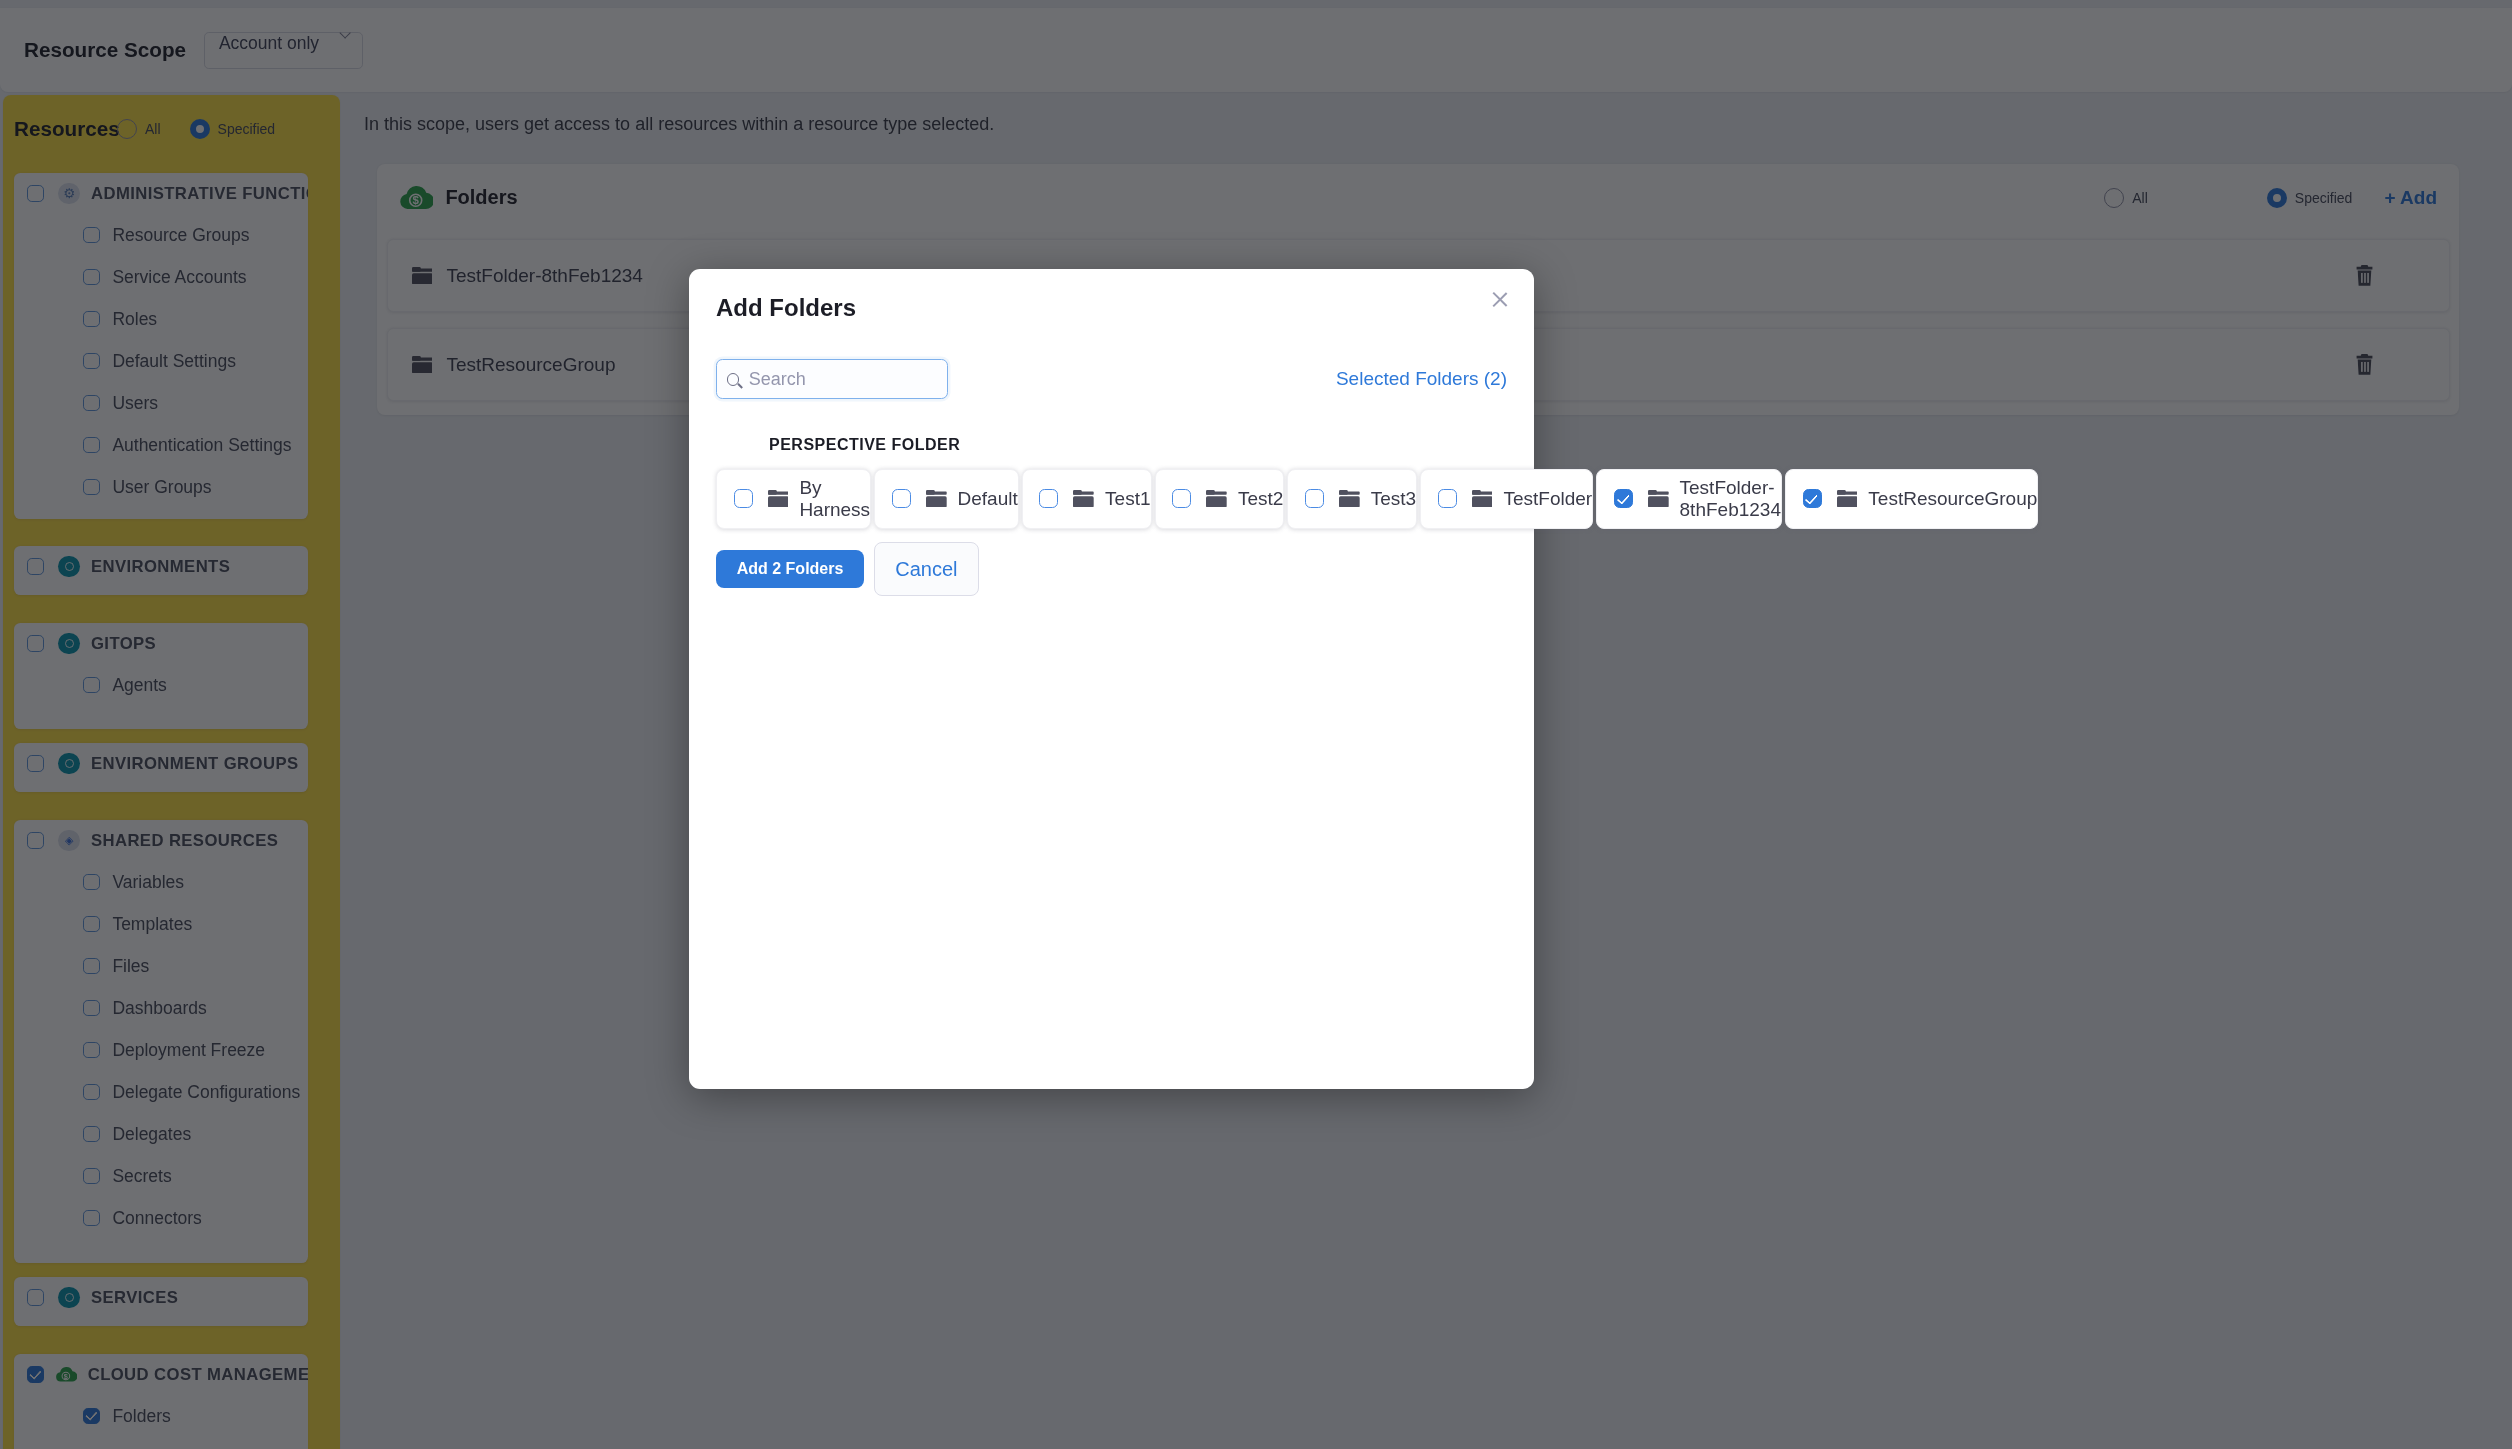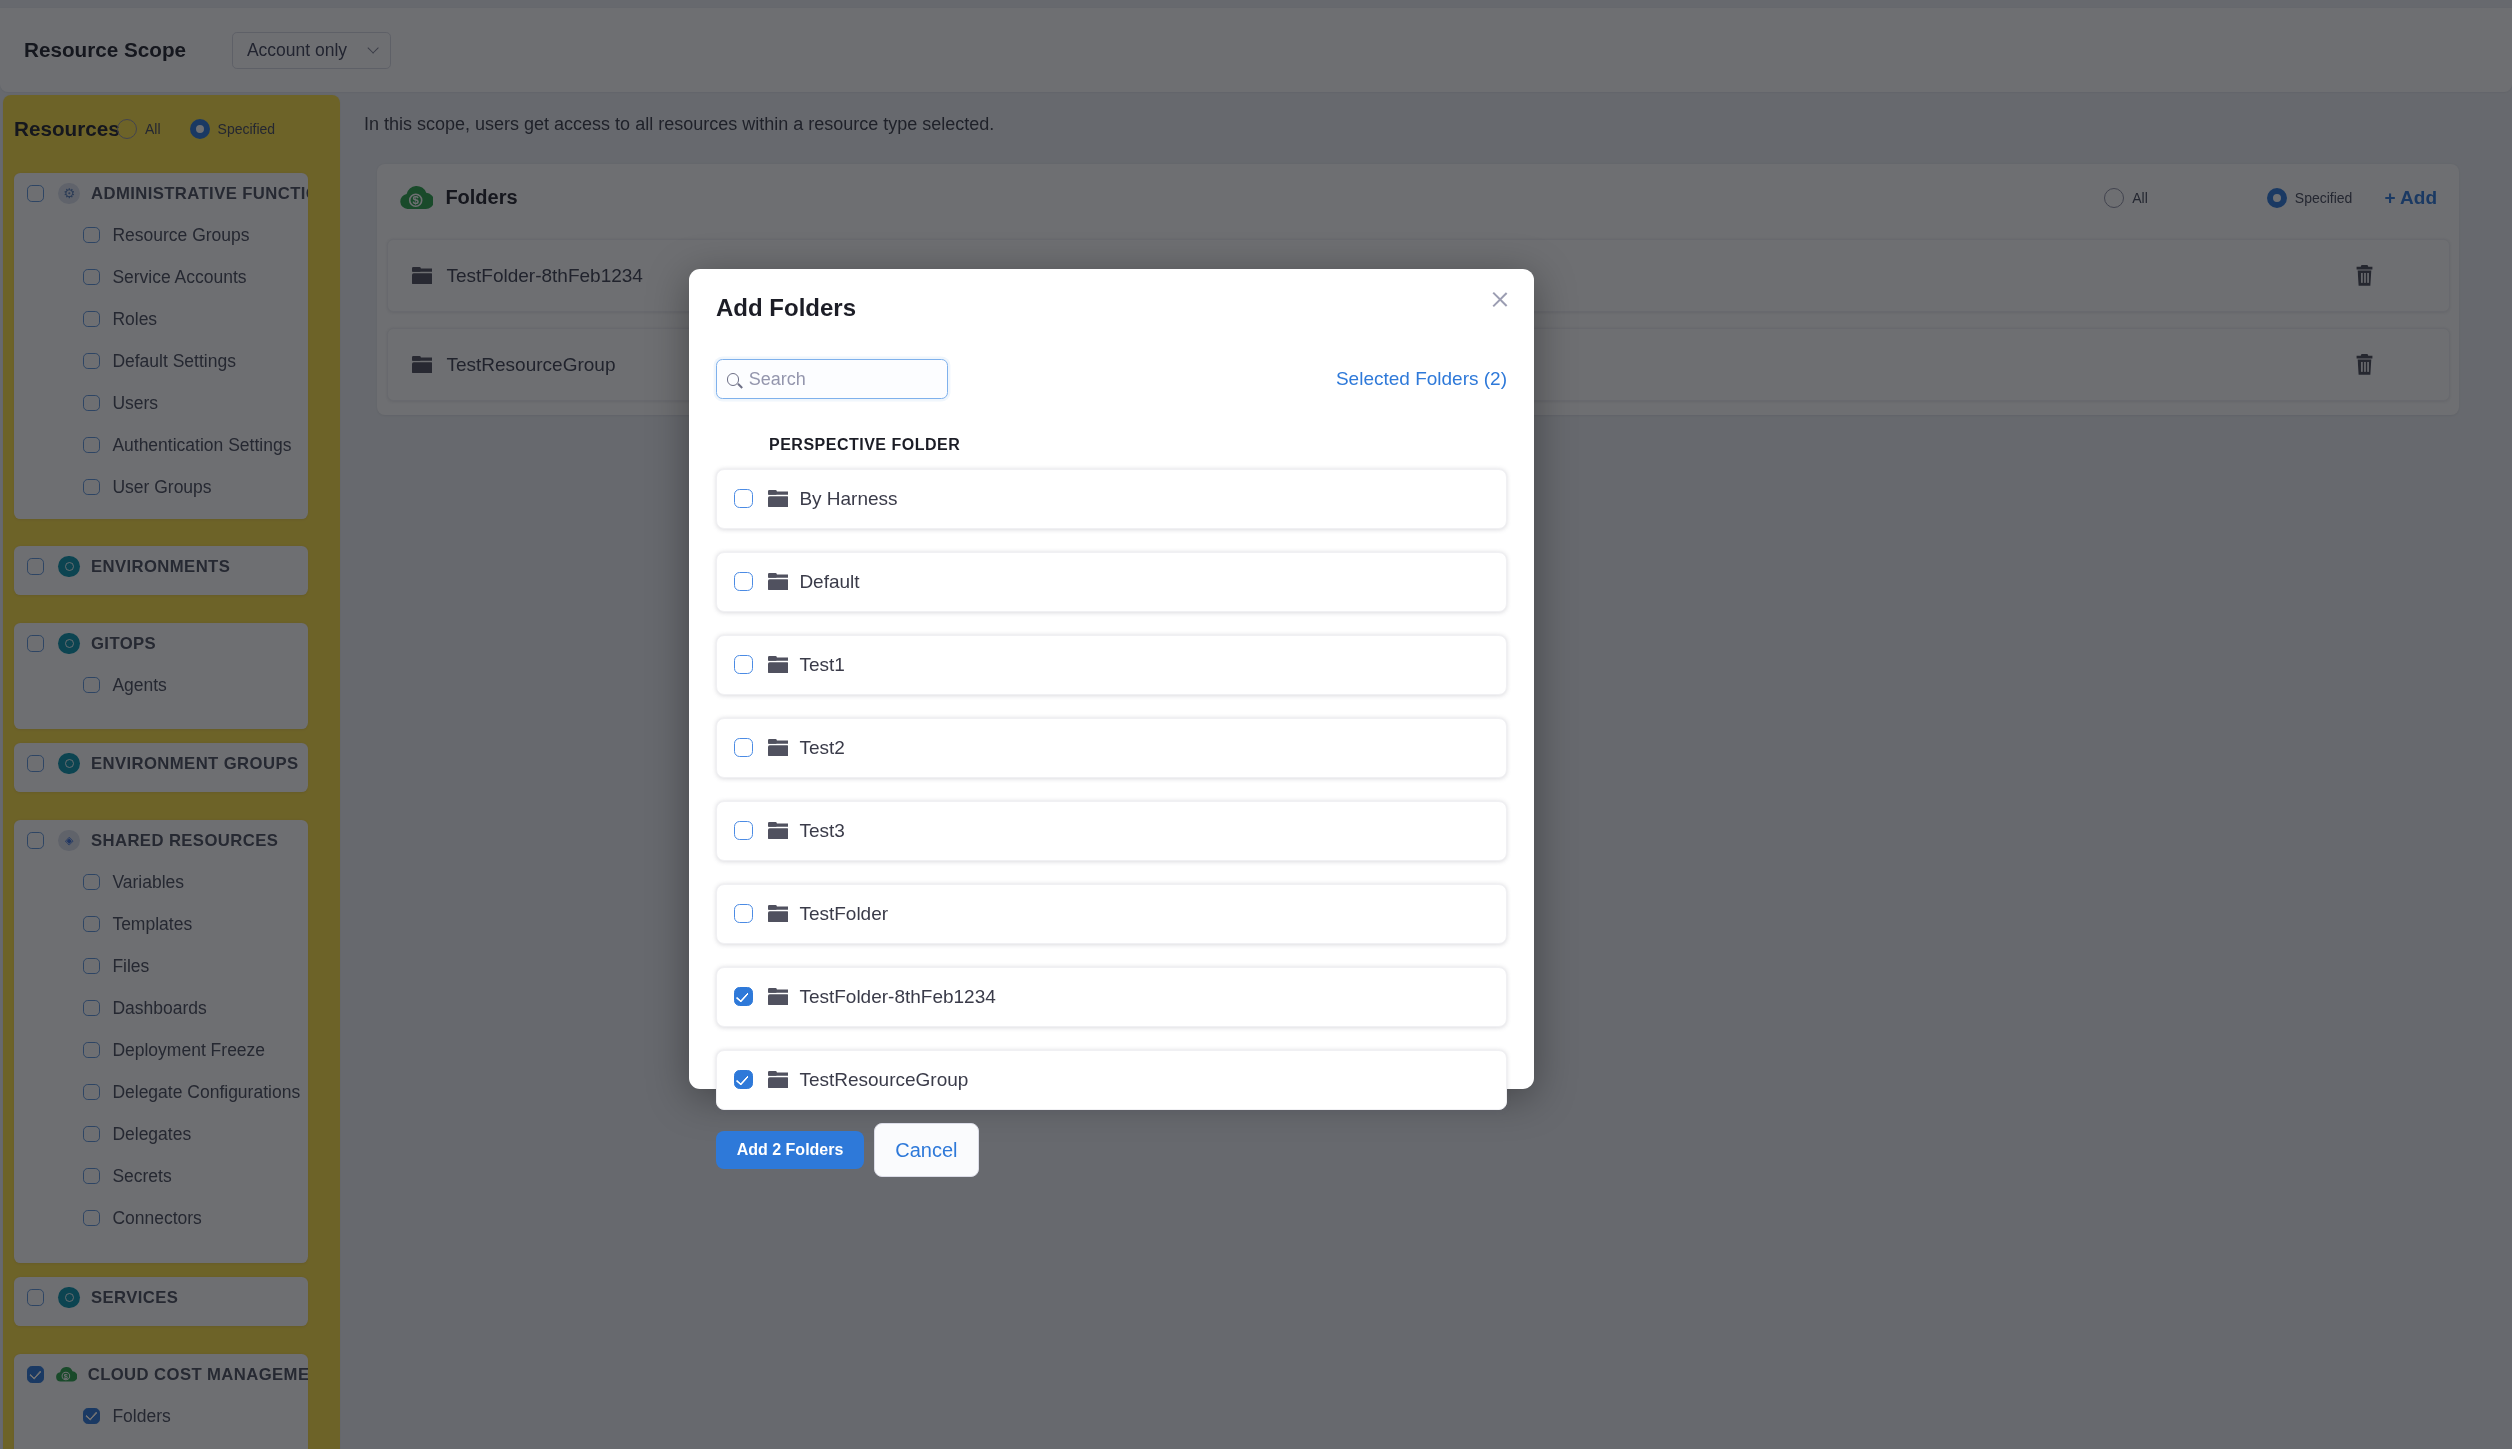--- a/index.html
+++ b/index.html
@@ -11,21 +11,21 @@
   }
   
   .topbar{
     position:absolute;left:0;top:8px;width:2512px;height:84px;background:#ffffff;
     border-radius:0 0 8px 8px;display:flex;align-items:center;padding-left:24px;box-sizing:border-box;
     box-shadow:0 0.8px 1.6px rgba(40,41,61,.06);
   }
   .topbar-title{font-size:20.7px;font-weight:bold;color:#22242e;margin-right:17.5px}
   .scope-select{
     height:35px;min-width:95px;padding:0 12.7px 0 14.3px;border:1.2px solid #d7d9e4;border-radius:4.8px;
-    background:#fff;display:flex;align-items:center;gap:22px;font-size:17.5px;color:#41455a;cursor:pointer;margin-left:28px;
+    background:#fff;display:flex;gap:22px;font-size:17.5px;color:#41455a;cursor:pointer;
   }
   .chev{width:7.2px;height:7.2px;border-right:1.6px solid #7c7e92;border-bottom:1.6px solid #7c7e92;transform:rotate(45deg);margin-top:-4px}
   
   .res-panel{
     position:absolute;left:3px;top:95px;width:337px;height:1354px;background:#fde047;
     border-radius:8px 8px 0 0;box-shadow:0 0.8px 2.4px rgba(40,41,61,.07);
   }
   .res-head{position:absolute;left:11px;top:17.5px;display:flex;align-items:center;height:32px}
   .res-title{font-size:20.7px;font-weight:bold;color:#22242e;width:103px}
   .radio{width:20px;height:20px;border-radius:50%;border:1.6px solid #8f91a6;background:transparent;flex:none;box-sizing:border-box;cursor:pointer}
@@ -92,21 +92,21 @@
   }
   .mag{width:10.3px;height:10.3px;border:1.6px solid #6d6f86;border-radius:50%;position:relative;display:inline-block;flex:none}
   .mag::after{content:"";position:absolute;width:1.6px;height:5.6px;background:#6d6f86;transform:rotate(-45deg);right:-3.2px;bottom:-4px}
   .search-input{
     border:none;outline:none;background:transparent;font-size:18px;color:#3a3b49;width:100%;
     font-family:"Liberation Sans","DejaVu Sans",sans-serif;
   }
   .search-input::placeholder{color:#9496ad}
   .sel-link{font-size:19px;color:#2e79d9;cursor:pointer}
   .col-header{margin-top:37px;padding-left:53px;font-size:16px;font-weight:bold;letter-spacing:0.5px;color:#1c1d26}
-  .p-rows{margin-top:14.3px;display:flex;flex-direction:column;gap:23px}
+  .p-rows{margin-top:14.3px;display:flex;flex-direction:row;gap:3px}
   .p-row{
     height:60px;background:#fff;border:0.8px solid #f0f0f3;border-radius:8px;
     box-shadow:0 0.8px 4px rgba(96,97,112,.22);display:flex;align-items:center;
     padding-left:16.7px;box-sizing:border-box;cursor:pointer;
   }
   .p-row .cb{width:19px;height:19px;border-radius:5.6px;border-color:#4b8be4;background:#fff}
   .p-row .cb.on{background:#2e79d9;border-color:#2e79d9}
   .p-row .cb.on::after{left:4.8px;top:1.6px;width:4.8px;height:9.5px}
   .p-row .ficon{margin-left:15px}
   .p-row-label{font-size:19px;color:#3a3b49;margin-left:11px}

